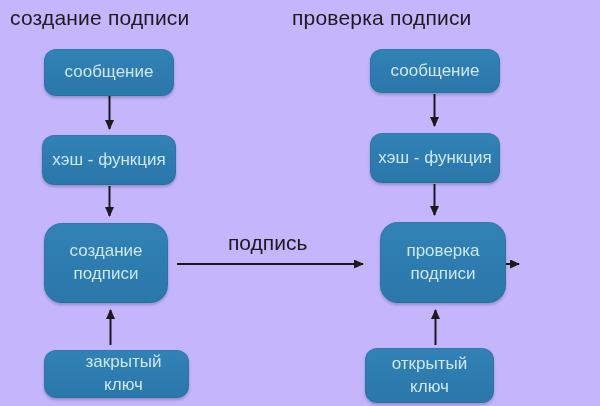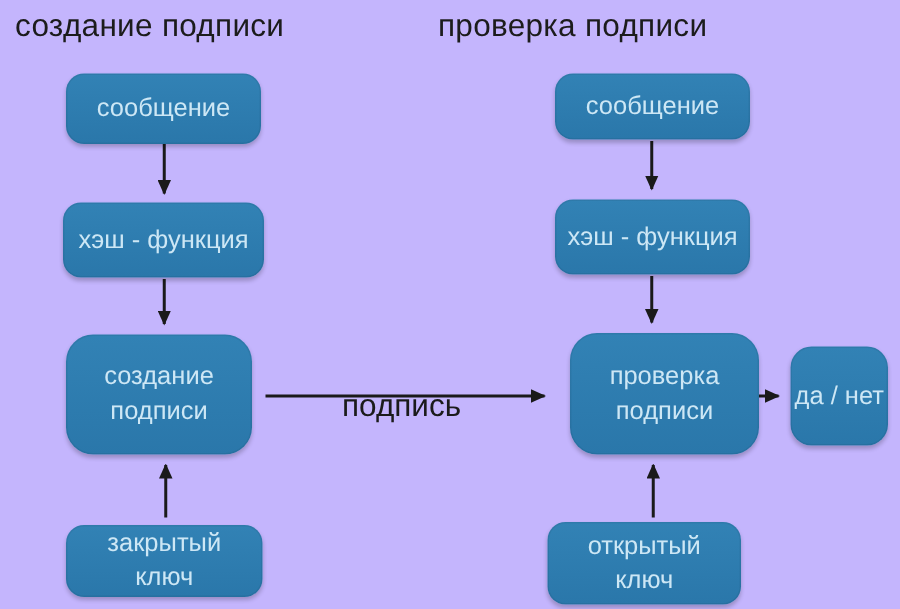--- a/index.html
+++ b/index.html
@@ -37,21 +37,20 @@
     white-space: pre-line;
     box-shadow: 0 2px 3px rgba(0,0,0,0.22), inset 0 0 0 1px rgba(0,0,0,0.06);
   }
   .node.big { border-radius: 18px; }
   .node.result { border-radius: 14px; }
   .edge-label {
     position: absolute;
     font-size: 21px;
     color: #1b1b1b;
     white-space: nowrap;
-    margin-top: 28px;
   }
   #arrows {
     position: absolute;
     left: 0; top: 0;
     width: 600px; height: 406px;
     pointer-events: none;
   }
   #arrows line {
     stroke: #1a1a1a;
     stroke-width: 2;
@@ -80,25 +79,24 @@
     <line x1="177" y1="264" x2="363" y2="264" marker-end="url(#ah)"></line>
     <line x1="504" y1="264" x2="519" y2="264" marker-end="url(#ah)"></line>
   </svg>
 
   <div class="edge-label" style="left:228px; top:231px;">подпись</div>
 
   <div class="node" style="left:44px; top:49px; width:130px; height:47px;">сообщение</div>
   <div class="node" style="left:42px; top:135px; width:134px; height:50px;">хэш - функция</div>
   <div class="node big" style="left:44px; top:223px; width:124px; height:80px;">создание
 подписи</div>
-  <div class="node" style="left:44px; top:350px; width:131px; height:48px;">закрытый
+  <div class="node" style="left:44px; top:350px; width:131px; height:48px;padding-left:14px;">закрытый
 ключ</div>
 
   <div class="node" style="left:370px; top:49px; width:130px; height:44px;">сообщение</div>
   <div class="node" style="left:370px; top:133px; width:130px; height:50px;">хэш - функция</div>
   <div class="node big" style="left:380px; top:222px; width:126px; height:81px;">проверка
 подписи</div>
   <div class="node" style="left:365px; top:348px; width:129px; height:55px;">открытый
 ключ</div>
 
-  <div class="node result" style="left:527px; top:231px; width:65px; height:66px;">да / нет</div>
 
 </div>
 
 </body></html>

